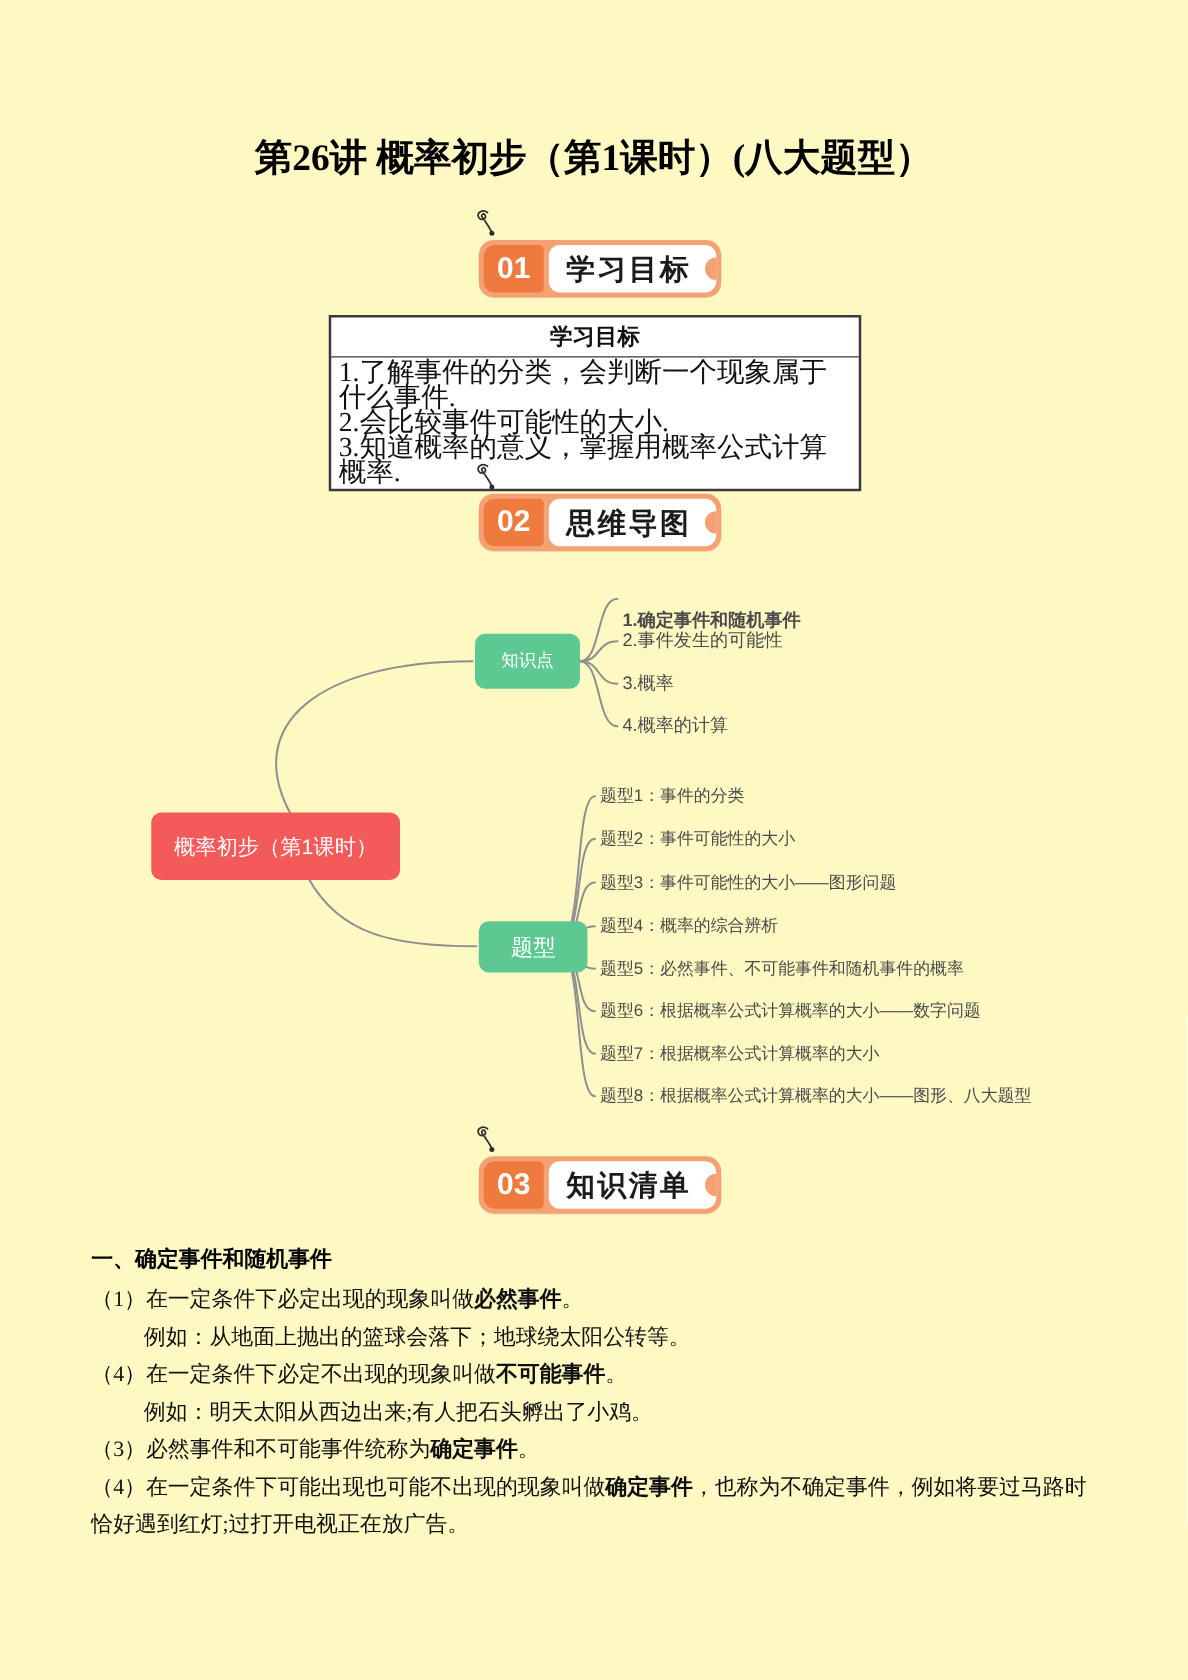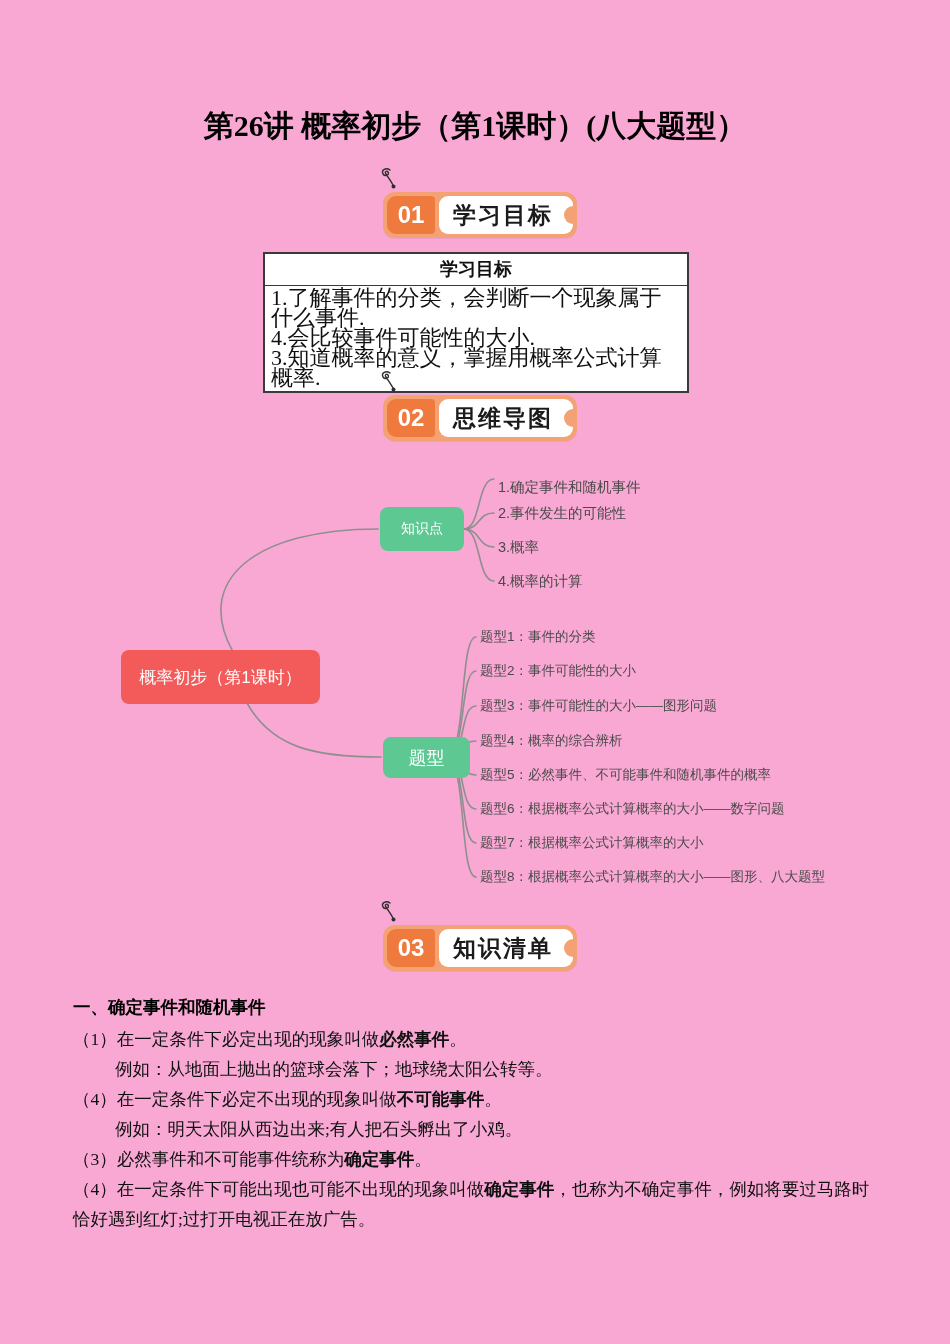--- a/index.html
+++ b/index.html
@@ -1,19 +1,19 @@
 <!DOCTYPE html>
 <html><head>
 <meta charset="utf-8">
 <style>
   * { margin:0; padding:0; box-sizing:border-box; }
   html,body { background:#ffffff; }
   .page {
     position:relative; width:950px; height:1344px; margin:0 auto;
-    background:#f9a8d4; overflow:hidden;
+    background:#fef9c3; overflow:hidden;
     font-family:"Liberation Serif", serif; color:#111;
   }
   .page-title {
     position:absolute; top:106px; left:0; width:100%;
     text-align:center; font-size:30px; font-weight:700;
     font-family:"Liberation Serif", serif; color:#000;
   }
   
   .pin { position:absolute; width:30px; height:30px; }
   .badge {
@@ -89,21 +89,21 @@
   </svg>
   <div class="badge" style="top:192px;">
     <div class="badge-num">01</div>
     <div class="badge-label">学习目标</div>
   </div>
 
   <div class="obj-table">
     <div class="thead">学习目标</div>
     <div class="tbody">
       <div>1.了解事件的分类，会判断一个现象属于什么事件.</div>
-      <div>4.会比较事件可能性的大小.</div>
+      <div>2.会比较事件可能性的大小.</div>
       <div>3.知道概率的意义，掌握用概率公式计算概率.</div>
     </div>
   </div>
 
   <svg class="pin" style="left:372px; top:369px;" viewBox="0 0 30 30">
     <path d="M18 4 C 14 1, 9 4, 11 8 C 13 11, 18 9, 16 6 C 15 4, 12 6, 14 8 C 16 11, 19 15, 21 19" fill="none" stroke="#2e2e2e" stroke-width="1.4" stroke-linecap="round"></path>
     <circle cx="21.5" cy="20.5" r="2" fill="#2e2e2e"></circle>
   </svg>
   <div class="badge" style="top:395px;">
     <div class="badge-num">02</div>
@@ -127,21 +127,21 @@
         <path d="M 446 307 C 467 307, 459 359, 476 359"></path>
         <path d="M 446 307 C 467 307, 459 393, 476 393"></path>
         <path d="M 446 307 C 467 307, 459 427, 476 427"></path>
       </g>
     </svg>
 
     <div class="mm-node mm-root" style="background:#f35b5b;">概率初步（第1课时）</div>
     <div class="mm-node mm-b1" style="background:#5ec892;">知识点</div>
     <div class="mm-node mm-b2" style="background:#5ec892;">题型</div>
 
-    <div class="mm-leaf k" style="top:27px;">1.确定事件和随机事件</div>
+    <div class="mm-leaf k" style="top:37px;font-weight:bold;">1.确定事件和随机事件</div>
     <div class="mm-leaf k" style="top:53px;">2.事件发生的可能性</div>
     <div class="mm-leaf k" style="top:87px;">3.概率</div>
     <div class="mm-leaf k" style="top:121px;">4.概率的计算</div>
 
     <div class="mm-leaf t" style="top:178px;">题型1：事件的分类</div>
     <div class="mm-leaf t" style="top:212px;">题型2：事件可能性的大小</div>
     <div class="mm-leaf t" style="top:247px;">题型3：事件可能性的大小——图形问题</div>
     <div class="mm-leaf t" style="top:282px;">题型4：概率的综合辨析</div>
     <div class="mm-leaf t" style="top:316px;">题型5：必然事件、不可能事件和随机事件的概率</div>
     <div class="mm-leaf t" style="top:350px;">题型6：根据概率公式计算概率的大小——数字问题</div>

